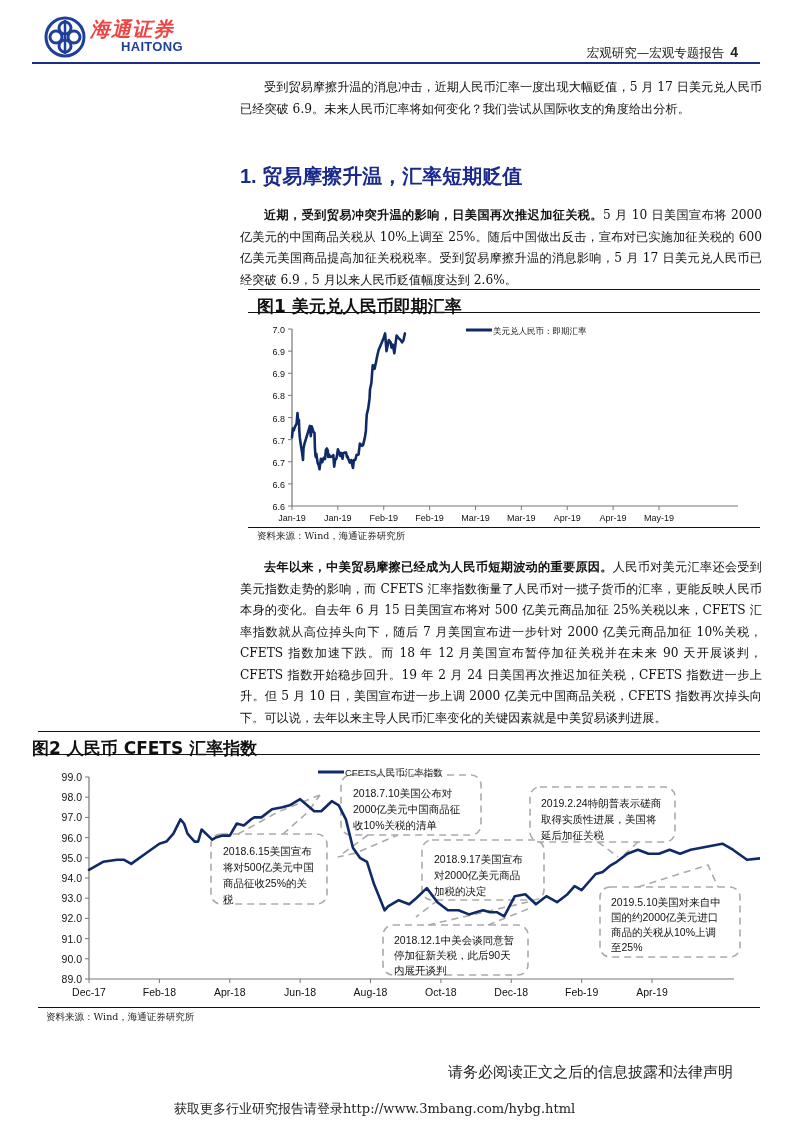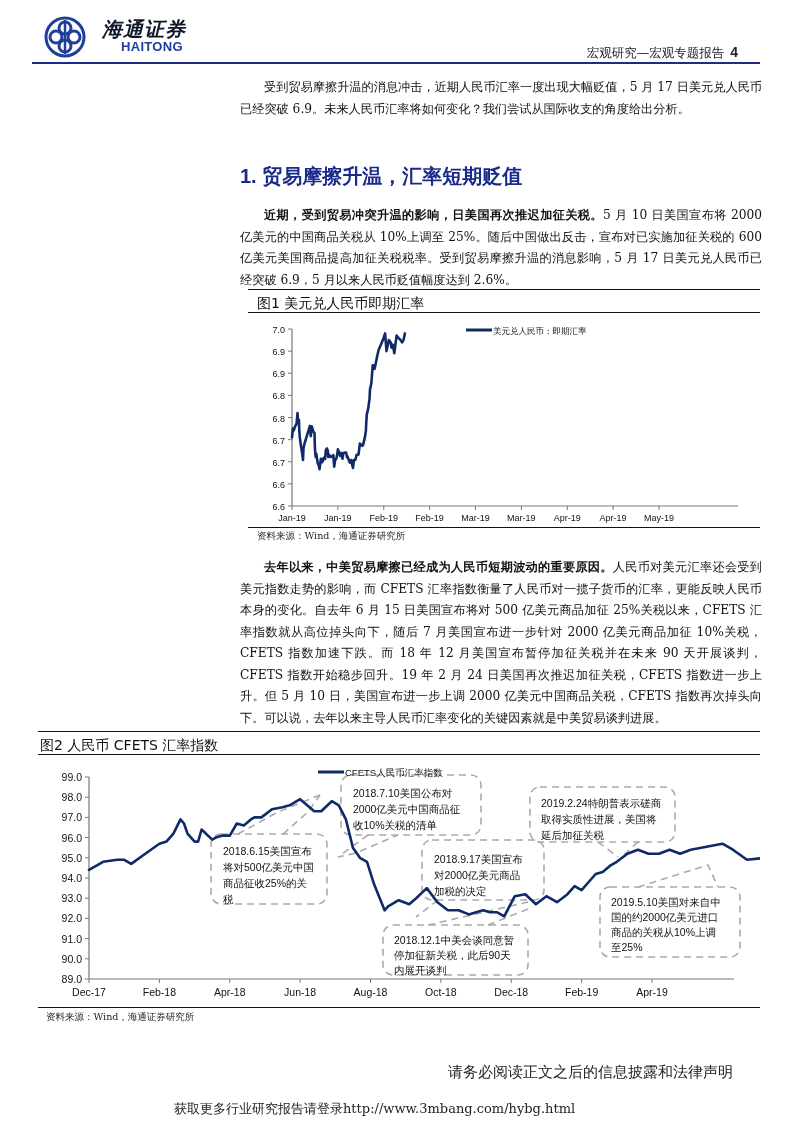--- a/index.html
+++ b/index.html
@@ -1,33 +1,33 @@
 <!DOCTYPE html>
 <html><head>
 <meta charset="utf-8">
 <style>
   * { box-sizing: border-box; margin: 0; padding: 0; }
   html, body { width: 793px; height: 1122px; background: #fff; overflow: hidden; }
   body { position: relative; font-family: "DejaVu Serif", "Liberation Serif", serif; color: #111; }
   .abs { position: absolute; }
   
   .logo { left: 44px; top: 16px; width: 150px; height: 42px; }
-  .logo-cn { position: absolute; left: 46px; top: 0px; font-size: 20px; color: #0f172a; font-style: italic; font-weight: bold; letter-spacing: 1px; font-family: Liberation Sans, sans-serif; margin-left: 12px; }
+  .logo-cn { position: absolute; left: 46px; top: 0px; font-size: 20px; color: #ef4444; font-style: italic; font-weight: bold; letter-spacing: 1px; font-family: Liberation Sans, sans-serif; }
   .logo-en { position: absolute; left: 55px; top: 23px; font-size: 13px; font-weight: bold; color: #1f3f9a; font-family: "Liberation Sans", sans-serif; letter-spacing: 0.3px; padding-left: 22px; }
   .header-right { right: 55px; top: 44px; font-size: 12.5px; color: #222; }
   .header-right .pg { font-family: "Liberation Sans", sans-serif; font-weight: bold; font-size: 14px; margin-left: 6px; }
   .header-rule { left: 32px; top: 62px; width: 728px; height: 2px; background: #1d2a87; }
   
   .para { left: 240px; width: 522px; font-size: 12.2px; line-height: 21.5px; text-align: justify; }
   .para .lead { font-weight: bold; }
   .para p { text-indent: 24px; }
   .sec-title { left: 240px; top: 163px; font-family: "Liberation Sans", "DejaVu Sans", sans-serif; font-size: 20px; font-weight: bold; color: #1a2a8c; }
   
   .fig-rule { height: 1px; background: #111; }
-  .fig-title { font-family: "DejaVu Sans", sans-serif; font-size: 14px; font-weight: normal; color: #111; }
+  .fig-title { font-family: "DejaVu Sans", sans-serif; font-size: 17px; font-weight: bold; color: #111; }
   .source { font-size: 9.5px; color: #222; }
   .footer-note { right: 60px; top: 1063px; font-size: 15px; color: #222; }
   .footer-link { left: 174px; top: 1100px; font-size: 13px; color: #222; font-family: "DejaVu Serif", serif; }
   svg text { font-family: "Liberation Sans", sans-serif; }
 </style>
 </head>
 <body>
 
 <div class="abs logo">
   <svg width="42" height="42" viewBox="0 0 42 42" style="position:absolute;left:0;top:0">
@@ -107,21 +107,21 @@
     </g>
   </svg>
 <div class="abs fig-rule" style="left:248px;top:527px;width:512px;"></div>
 <div class="abs source" style="left:257px;top:530px;">资料来源：Wind，海通证券研究所</div>
 
 <div class="abs para" style="top:557px;">
   <p><span class="lead">去年以来，中美贸易摩擦已经成为人民币短期波动的重要原因。</span><span>人民币对美元汇率还会受到美元指数走势的影响，而 CFETS 汇率指数衡量了人民币对一揽子货币的汇率，更能反映人民币本身的变化。自去年 6 月 15 日美国宣布将对 500 亿美元商品加征 25%关税以来，CFETS 汇率指数就从高位掉头向下，随后 7 月美国宣布进一步针对 2000 亿美元商品加征 10%关税，CFETS 指数加速下跌。而 18 年 12 月美国宣布暂停加征关税并在未来 90 天开展谈判，CFETS 指数开始稳步回升。19 年 2 月 24 日美国再次推迟加征关税，CFETS 指数进一步上升。但 5 月 10 日，美国宣布进一步上调 2000 亿美元中国商品关税，CFETS 指数再次掉头向下。可以说，去年以来主导人民币汇率变化的关键因素就是中美贸易谈判进展。</span></p>
 </div>
 
 <div class="abs fig-rule" style="left:38px;top:731px;width:722px;"></div>
-<div class="abs fig-title" style="left:40px;top:737px;">图2  人民币 CFETS 汇率指数</div>
+<div class="abs fig-title" style="left:32px;top:737px;">图2  人民币 CFETS 汇率指数</div>
 <div class="abs fig-rule" style="left:38px;top:754px;width:722px;"></div>
 <svg class="abs" id="chart2" style="left:38px;top:757px;" width="722" height="250">
     <g>
       <line x1="51" y1="20" x2="51" y2="222" stroke="#777" stroke-width="1.2"></line>
       <line x1="51" y1="222" x2="696" y2="222" stroke="#777" stroke-width="1.2"></line>
       <line x1="47" y1="222" x2="51" y2="222" stroke="#777" stroke-width="1"></line>
       <text x="44" y="226" font-size="10.5" text-anchor="end" fill="#111">89.0</text>
       <line x1="47" y1="201.8" x2="51" y2="201.8" stroke="#777" stroke-width="1"></line>
       <text x="44" y="205.8" font-size="10.5" text-anchor="end" fill="#111">90.0</text>
       <line x1="47" y1="181.6" x2="51" y2="181.6" stroke="#777" stroke-width="1"></line>

